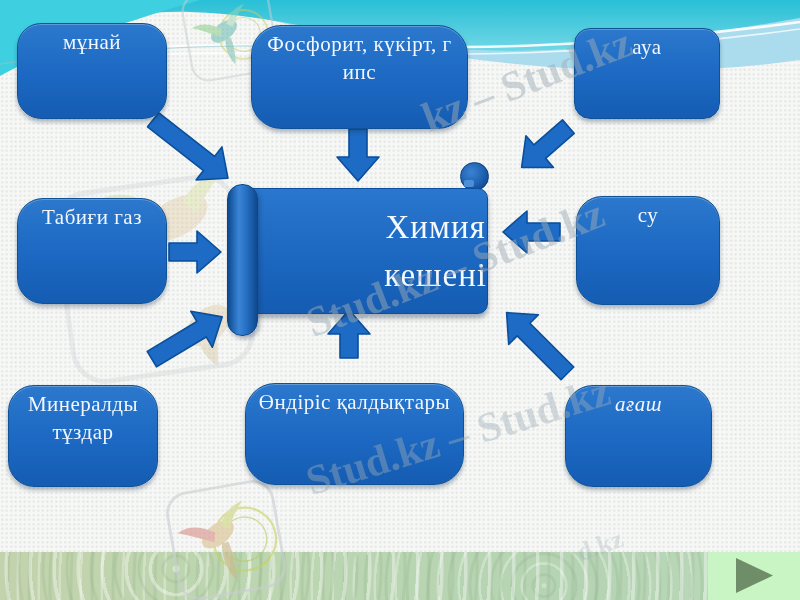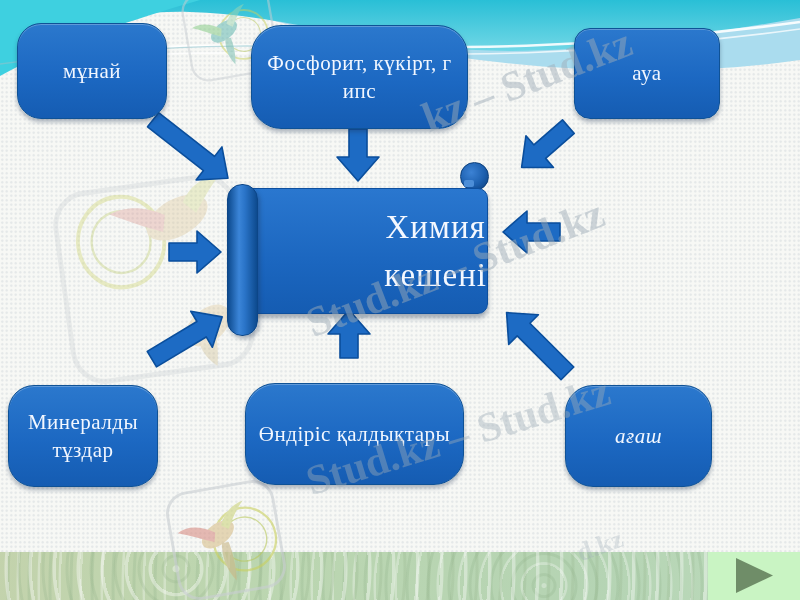--- a/index.html
+++ b/index.html
@@ -23,21 +23,21 @@
   }
   
   .nextbtn{
     position:absolute;left:708px;top:552px;width:92px;height:48px;z-index:6;
     background:#c9f4c3;border:0;display:flex;align-items:center;justify-content:center;
     cursor:pointer;padding:0;
   }
   .nextbtn svg{display:block;}
   
   .node{
-    position:absolute;z-index:3;display:flex;align-items:center;justify-content:center;
+    position:absolute;z-index:3;display:flex;align-items:flex-start;justify-content:center;
     text-align:center;color:#f2f7ff;
     background:linear-gradient(180deg,#2b78cd 0%,#1c68c2 55%,#155cb2 100%);
     border:1px solid #0f5296;
     box-shadow:0 3px 4px rgba(30,50,80,.35), inset 0 1px 0 rgba(255,255,255,.25);
   }
   .node-label{white-space:pre-line;line-height:1.35;font-size:21px;letter-spacing:.5px;padding:4px 8px;}
   
   .scroll-body{
     position:absolute;left:234px;top:188px;width:252px;height:124px;border-radius:10px;z-index:3;
     background:linear-gradient(180deg,#2a77cf 0%,#1b66bf 60%,#155cb2 100%);
@@ -197,20 +197,26 @@
   <div class="node" style="left:17px;top:23px;width:148px;height:94px;border-radius:24px;">
     <div class="node-label">мұнай</div>
   </div>
   <div class="node" style="left:251px;top:25px;width:215px;height:102px;border-radius:30px;">
     <div class="node-label">Фосфорит, күкірт, г
 ипс</div>
   </div>
   <div class="node" style="left:574px;top:28px;width:144px;height:89px;border-radius:16px;">
     <div class="node-label">ауа</div>
   </div>
+  <div class="node" style="left:17px;top:198px;width:148px;height:104px;border-radius:26px;">
+    <div class="node-label">Табиғи газ</div>
+  </div>
+  <div class="node" style="left:576px;top:196px;width:142px;height:107px;border-radius:26px;">
+    <div class="node-label">су</div>
+  </div>
   <div class="node" style="left:245px;top:383px;width:217px;height:100px;border-radius:30px;">
     <div class="node-label">Өндіріс қалдықтары</div>
   </div>
   <div class="node" style="left:8px;top:385px;width:148px;height:100px;border-radius:26px;">
     <div class="node-label">Минералды
 тұздар</div>
   </div>
   <div class="node" style="left:565px;top:385px;width:145px;height:100px;border-radius:28px;font-style:italic;">
     <div class="node-label">ағаш</div>
   </div>

